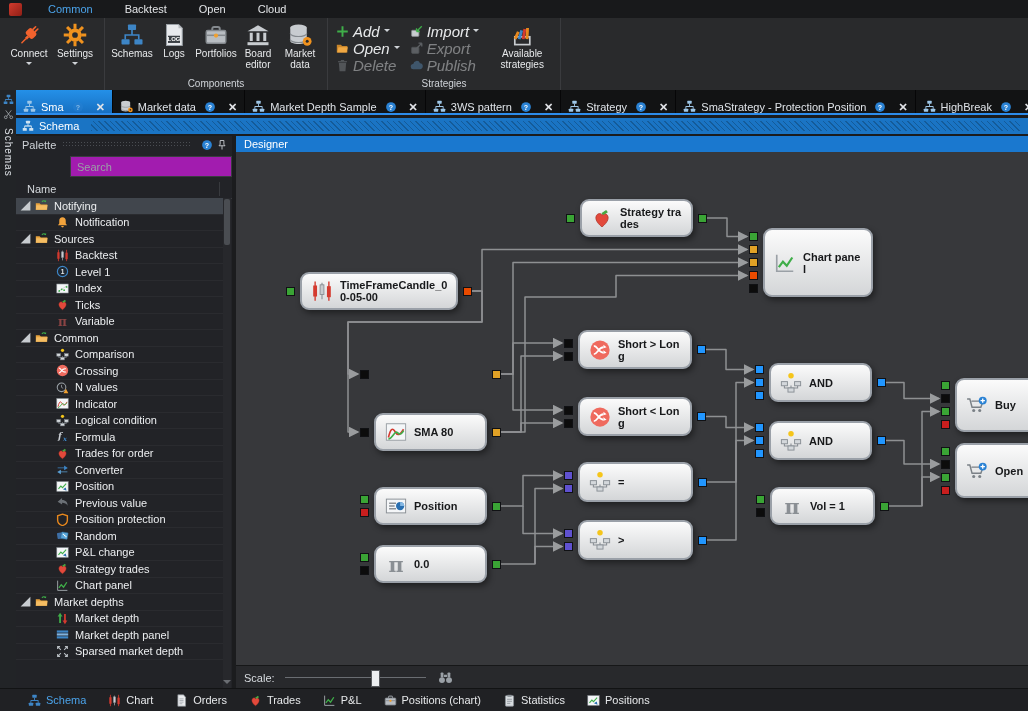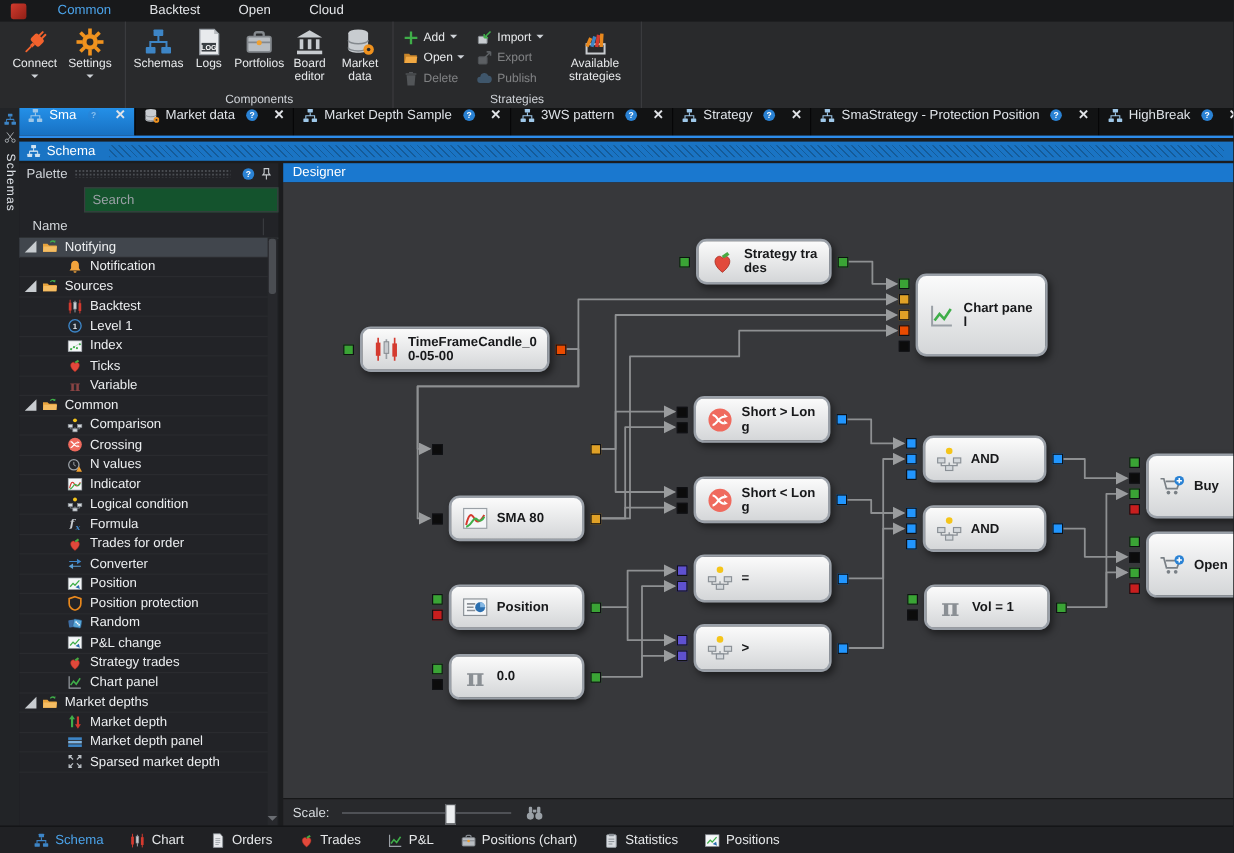--- a/index.html
+++ b/index.html
@@ -14,26 +14,26 @@
   
   #ribbon{position:absolute;left:0;top:18px;width:1028px;height:72px;background:#292a2c;border-bottom:1px solid #141414;display:flex;}
   .ribgroup{display:flex;flex-direction:column;border-right:1px solid #3a3b3e;padding:2px 6px 0 6px;}
   .ribrow{display:flex;flex:1;align-items:flex-start;}
   .ribglabel{text-align:center;color:#cfd3d8;font-size:10px;line-height:13px;height:13px;}
   .bigbtn{width:40px;display:flex;flex-direction:column;align-items:center;margin:1px 1px 0 1px;cursor:default;}
   .bigbtn .ic{width:24px;height:24px;margin:2px 0 2px 0;}
   .bigbtn .blab{font-size:10px;line-height:10.5px;text-align:center;color:#e8eaec;}
   .caret{width:0;height:0;border:3.5px solid transparent;border-top-color:#cfd3d8;display:inline-block;margin-top:2px;}
   .smallgrid{display:grid;grid-template-columns:auto auto;grid-auto-rows:17px;column-gap:6px;align-content:start;margin-top:3px;}
-  .smbtn{display:flex;align-items:center;gap:4px;color:#e8eaec;font-size:10px;padding:0 2px;cursor:default;white-space:nowrap;}
+  .smbtn{display:flex;align-items:center;gap:4px;color:#e8eaec;font-size:15px;padding:0 2px;cursor:default;white-space:nowrap;font-style:italic;}
   .smbtn .ic{width:13px;height:13px;}
   .smbtn.disabled{opacity:.45;}
   
   #doctabs-bar{position:absolute;left:16px;top:90px;width:1012px;height:23px;background:#121314;display:flex;}
-  .dtab{display:flex;align-items:flex-start;height:23px;padding:0 7px;color:#dfe3e8;border-right:1px solid #060607;cursor:default;white-space:nowrap;}
+  .dtab{display:flex;align-items:flex-end;height:23px;padding:0 7px;color:#dfe3e8;border-right:1px solid #060607;cursor:default;white-space:nowrap;}
   .dtab.active{background:linear-gradient(#2490e8,#1770c2);color:#fff;}
   .dtab .ic{width:13px;height:13px;margin-right:5px;}
   .dtab .hlp{width:12px;height:12px;margin-left:8px;}
   .dtab .cls{margin-left:7px;color:#e2e4e8;font-weight:bold;font-size:11px;line-height:12px;}
   #blue-line{position:absolute;left:0;top:113px;width:1028px;height:2px;background:#2d8ceb;}
   
   #leftstrip{position:absolute;left:0;top:90px;width:16px;height:600px;background:#222427;display:flex;flex-direction:column;align-items:center;}
   #leftstrip .ic{width:11px;height:11px;margin-top:4px;}
   .vtext{writing-mode:vertical-rl;font-size:10px;color:#dfe3e8;margin-top:8px;letter-spacing:1px;}
   
@@ -41,21 +41,21 @@
   #schemabar .ic{width:12px;height:12px;margin:0 5px 0 6px;}
   #schemabar .ttl{color:#fff;font-size:11px;}
   .hatch{flex:1;height:10px;margin:0 8px 0 12px;background:repeating-linear-gradient(45deg,rgba(0,0,0,.22) 0 1px,transparent 1px 4px);}
   
   #palette{position:absolute;left:16px;top:136px;width:216px;height:554px;background:#222327;}
   #pal-head{height:17px;display:flex;align-items:center;padding:0 4px 0 6px;}
   #pal-head .ttl{color:#cfd3d8;}
   .dots{flex:1;height:7px;margin:0 6px;background-image:radial-gradient(#4a4d52 30%,transparent 32%);background-size:3px 3px;}
   #pal-head .ic{width:12px;height:12px;margin-left:3px;}
   #pal-search-row{height:27px;display:flex;align-items:center;}
-  #pal-search{margin-left:54px;width:150px;height:19px;background:#14532d;border:1px solid #3a3c40;color:#b6bcc2;font-size:11px;padding:0 6px;outline:none;font-family:"Liberation Sans",sans-serif;}
+  #pal-search{margin-left:54px;width:150px;height:19px;background:#a21caf;border:1px solid #3a3c40;color:#b6bcc2;font-size:11px;padding:0 6px;outline:none;font-family:"Liberation Sans",sans-serif;}
   #pal-search::placeholder{color:#9aa0a6;}
   #pal-name{height:18px;display:flex;align-items:center;padding-left:11px;color:#d4d8dc;border-bottom:1px solid #383a3e;position:relative;}
   #pal-name:after{content:"";position:absolute;right:12px;top:2px;bottom:2px;width:1px;background:#383a3e;}
   #palette-tree{position:absolute;left:0;top:62px;width:208px;bottom:0;overflow:hidden;}
   .prow{height:15.5px;display:flex;align-items:center;border-bottom:1px solid #2a2b2f;color:#eceef0;}
   .prow.selected{background:#41464d;}
   .prow .tri{width:8px;height:8px;margin-left:12px;}
   .prow .ic{width:13px;height:13px;}
   .prow.group .ic{margin-left:3px;}
   .prow.item .ic{margin-left:40px;}
@@ -674,20 +674,28 @@
               <rect x="1" y="2" width="14" height="12" fill="#f4f6f8" stroke="#8a9096" stroke-width=".7"></rect>
               <path d="M3 11l3-3.5 2 2 4.5-5" stroke="#3fae49" fill="none" stroke-width="1.3"></path>
               <path d="M8.5 11.5l4.5 1.8-1-4z" fill="#2a6fb0"></path>
             </svg>
           </span>
           <span class="lab">Position</span>
         </div>
         <div class="prow item">
           <span class="ic" style="width: 13px; height: 13px;">
             <svg viewBox="0 0 16 16">
+              <path d="M2 7l5.5-4.5V5c4.5 0 6.8 2.7 6.8 7-1.6-2.7-3.6-3.7-6.8-3.7v2.2z" fill="#6b7076"></path>
+            </svg>
+          </span>
+          <span class="lab">Previous value</span>
+        </div>
+        <div class="prow item">
+          <span class="ic" style="width: 13px; height: 13px;">
+            <svg viewBox="0 0 16 16">
               <path d="M8 1.5l6 2v5c0 3.5-2.5 5.8-6 7-3.5-1.2-6-3.5-6-7v-5z" fill="none" stroke="#e8881d" stroke-width="1.7"></path>
             </svg>
           </span>
           <span class="lab">Position protection</span>
         </div>
         <div class="prow item">
           <span class="ic" style="width: 13px; height: 13px;">
             <svg viewBox="0 0 16 16">
               <rect x="1.5" y="4.5" width="7.5" height="7.5" rx="1" fill="#3d6ea5" transform="rotate(-8 5 8)"></rect>
               <rect x="6.3" y="4" width="8.2" height="8.2" rx="1" fill="#58a6d8" stroke="#2a5a86" stroke-width=".6" transform="rotate(10 10 8)"></rect>

